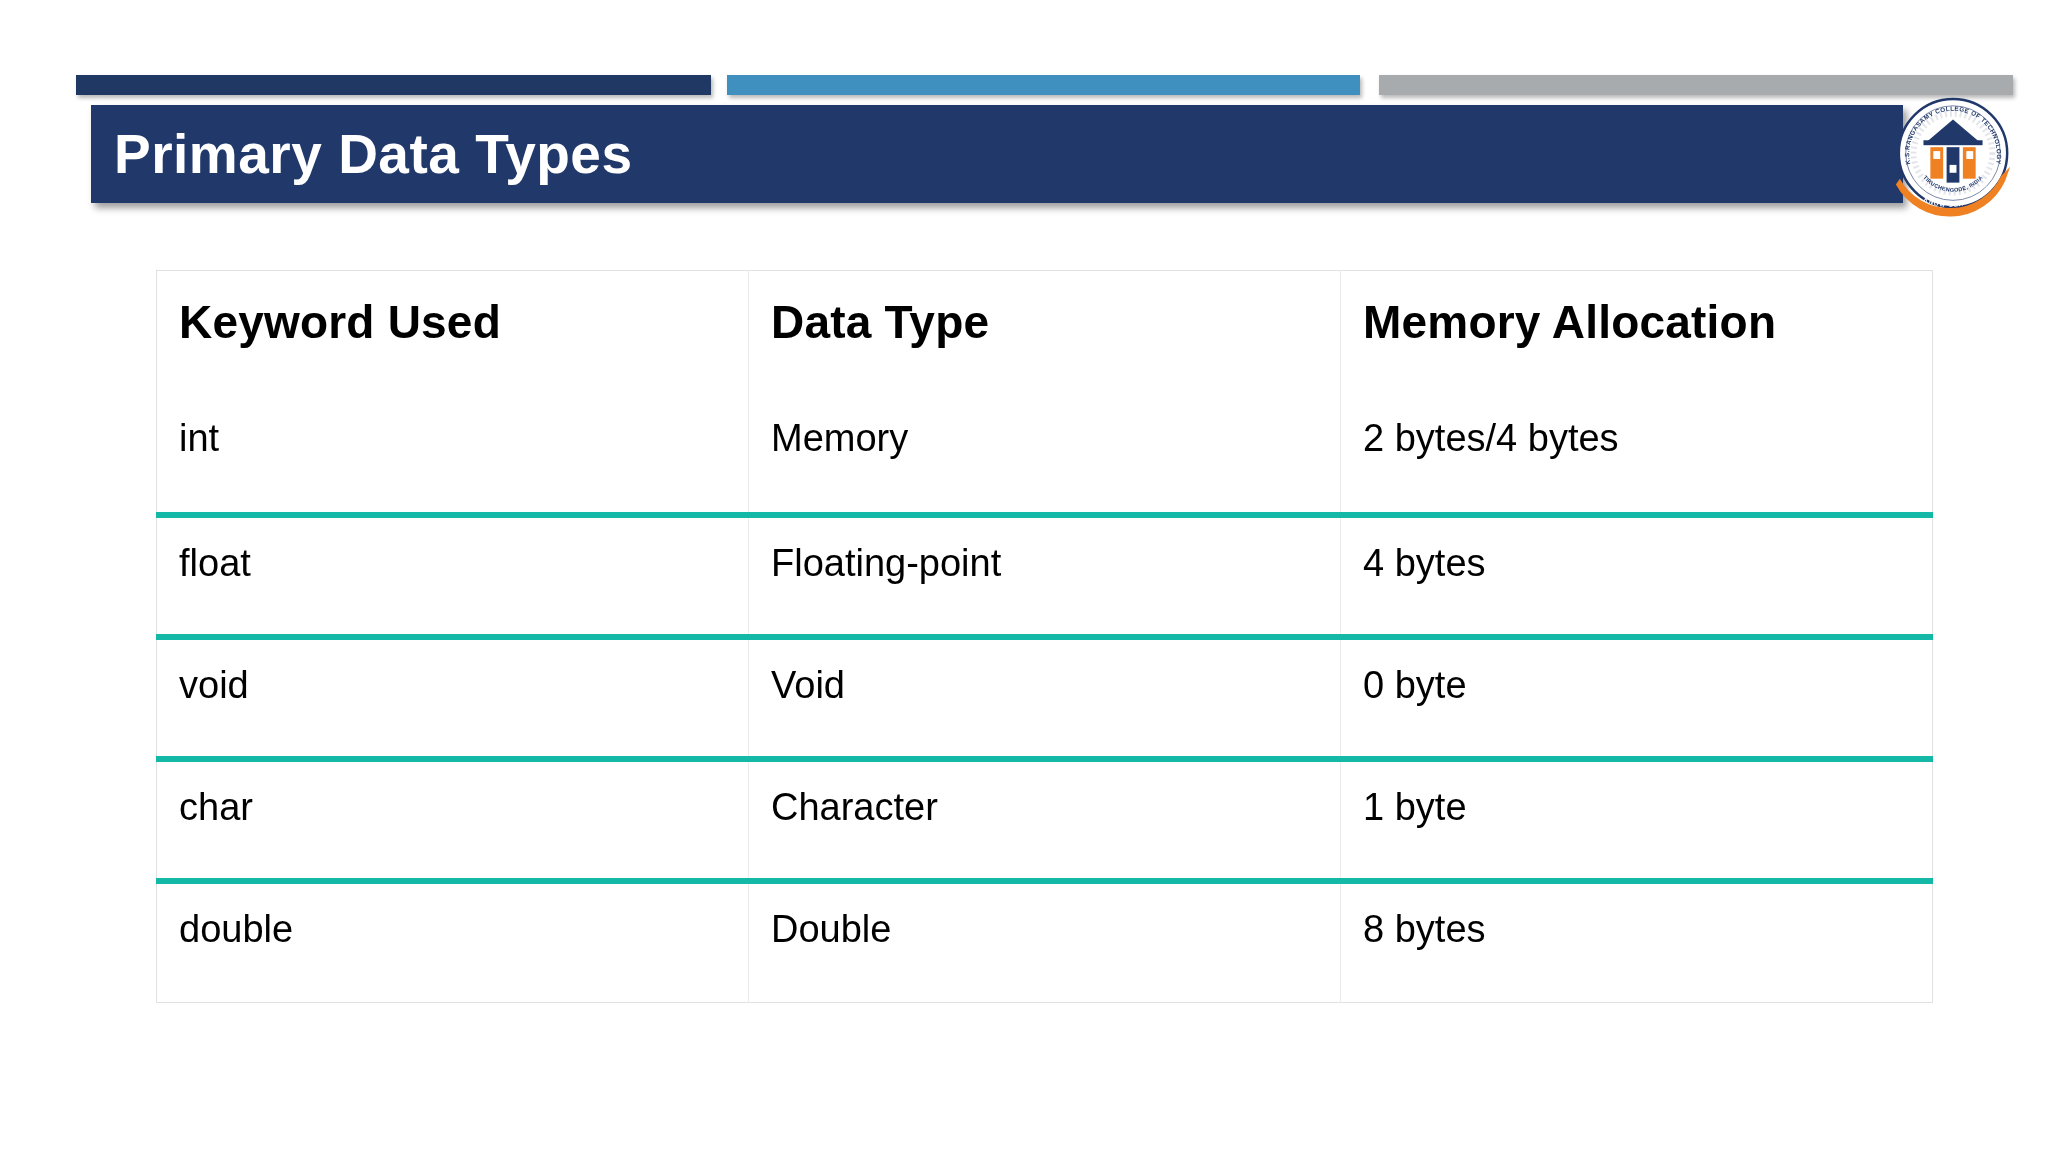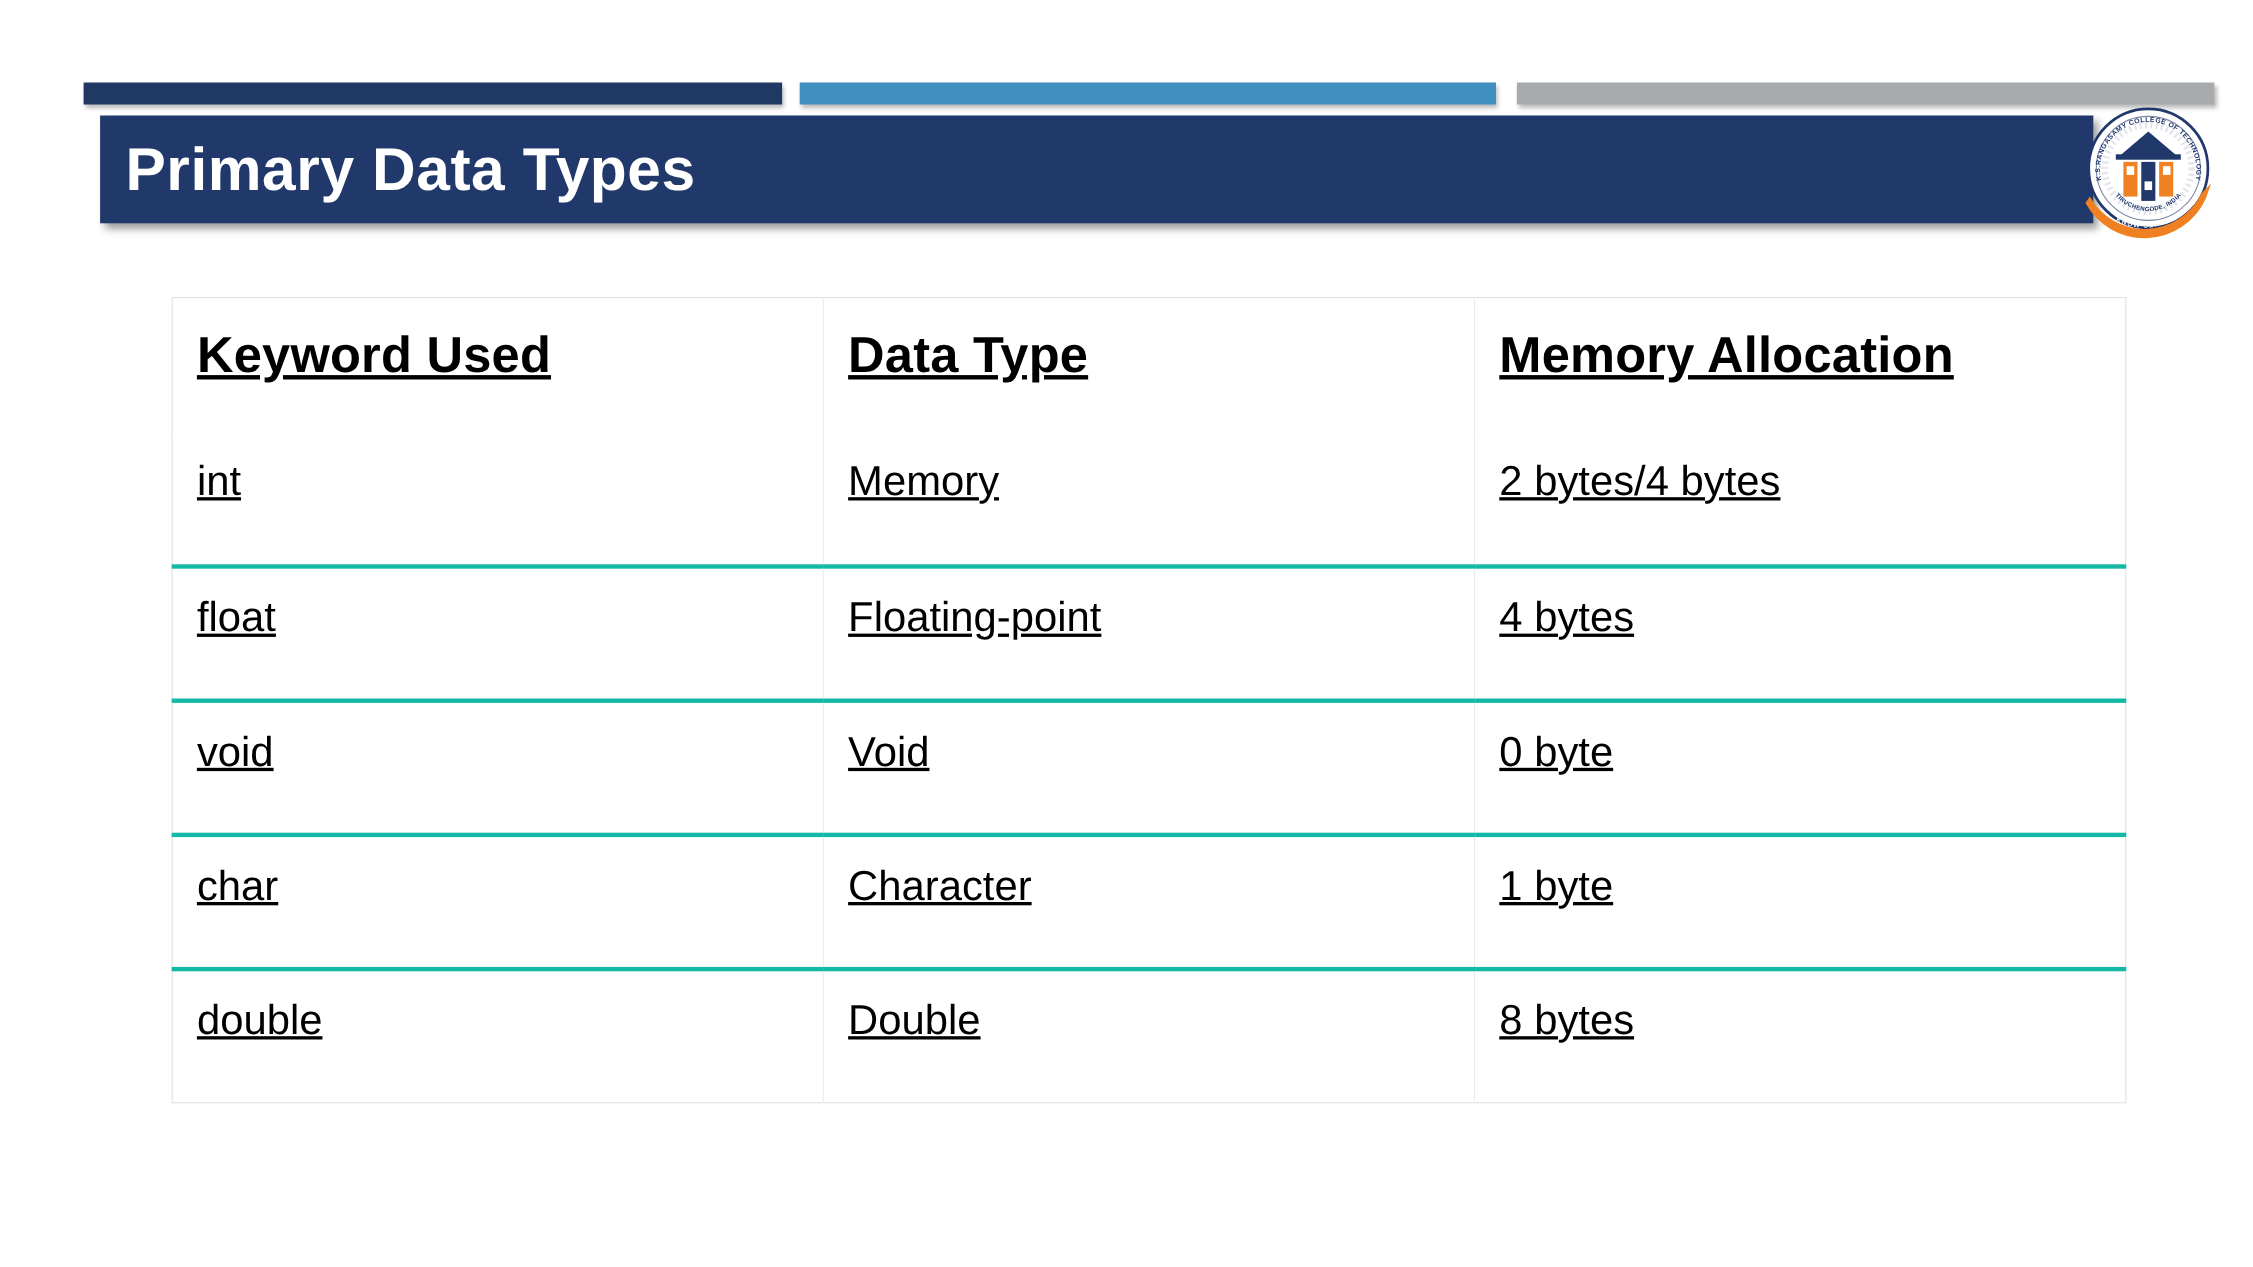--- a/index.html
+++ b/index.html
@@ -26,27 +26,26 @@
   }
 
   
   .logo-wrap { position: absolute; left: 1888px; top: 92px; width: 132px; height: 132px; }
 
   
   table.data-types {
     position: absolute; left: 156px; top: 270px; width: 1777px;
     border-collapse: collapse; table-layout: fixed;
     border: 1px solid #E1E1E1;
-    text-decoration: underline;
   }
   table.data-types td, table.data-types th {
     width: 33.333%;
     vertical-align: top; text-align: left;
     border-right: 1px solid #EBEBEB;
-    border-bottom: 4px solid #14b8a6;
+    border-bottom: 6px solid #14b8a6;
     padding: 24px 18px 0 22px;
     color: #000000;
   }
   table.data-types th {
     height: 122px; font-size: 46px; font-weight: 700; letter-spacing: 0.2px;
   }
   table.data-types td { height: 122px; font-size: 38px; font-weight: 400; }
   table.data-types tr > *:last-child { border-right: none; }
   table.data-types tr:last-child > * { border-bottom: none; }
 </style>

